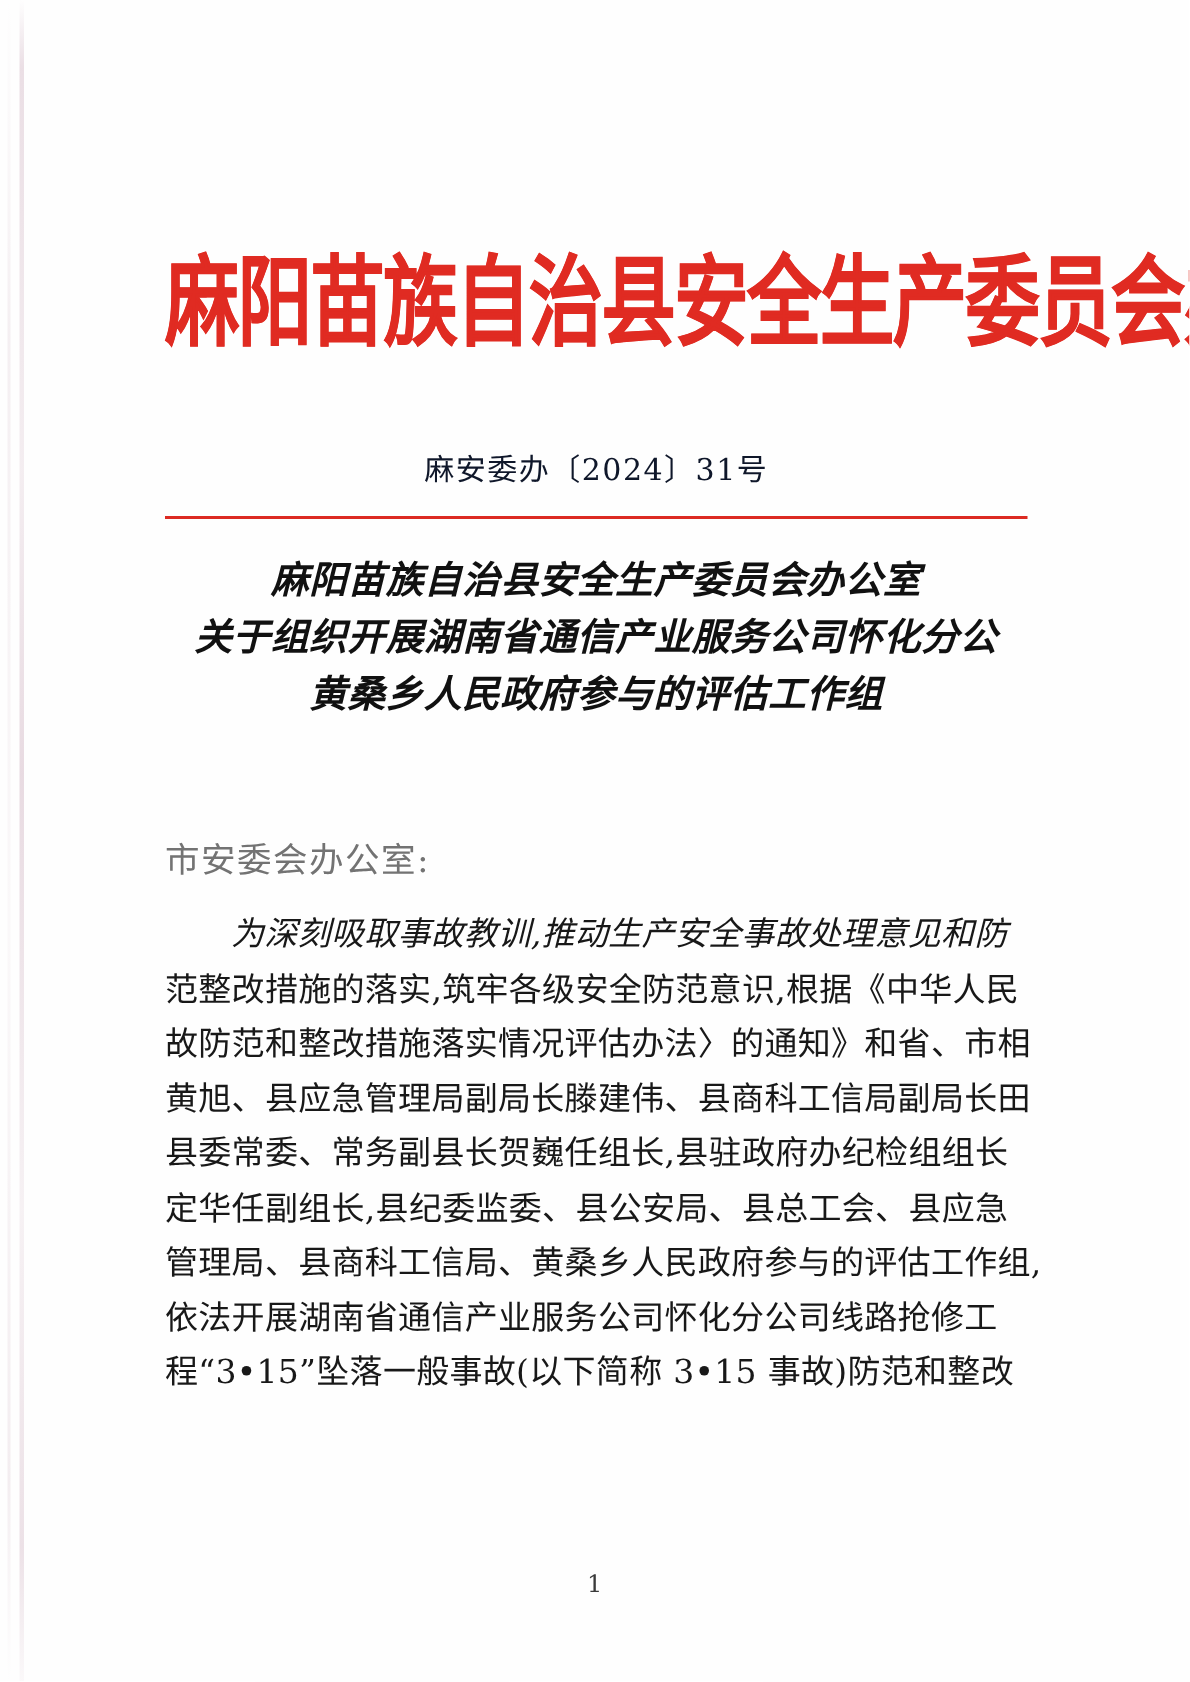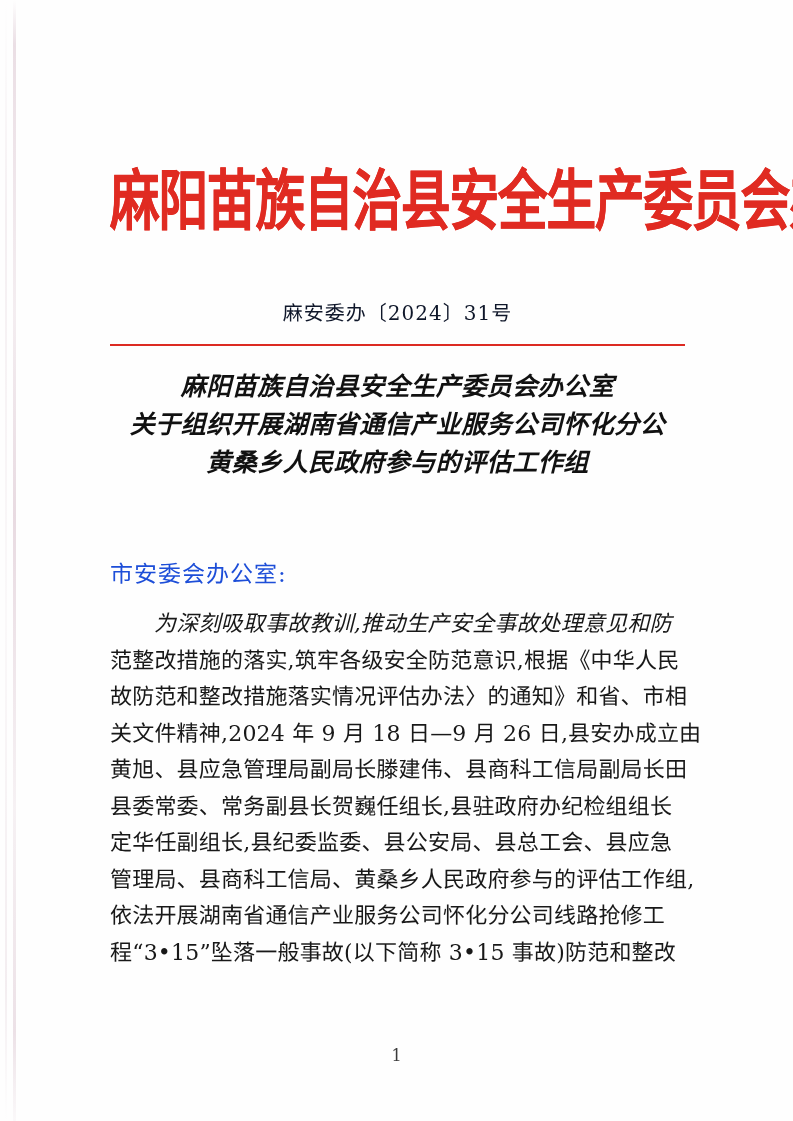--- a/index.html
+++ b/index.html
@@ -129,21 +129,21 @@
 
   
   .recipient {
     position: absolute;
     left: 0;
     top: 558px;
     width: 575px;
     font-family: "DejaVu Serif", "Liberation Serif", serif;
     font-size: 23px;
     line-height: 32px;
-    color: #1d4ed8;
+    color: #737373;
     letter-spacing: 1px;
   }
 
   
   .body-text {
     position: absolute;
     left: 0;
     top: 606px;
     width: 578px;
     font-family: "DejaVu Serif", "Liberation Serif", serif;
@@ -193,21 +193,20 @@
       <span class="tline">关于组织开展湖南省通信产业服务公司怀化分公</span>
       <span class="tline">黄桑乡人民政府参与的评估工作组</span>
     </div>
 
     <div class="recipient">市安委会办公室:</div>
 
     <div class="body-text">
       <span class="bline indent">为深刻吸取事故教训,推动生产安全事故处理意见和防</span>
       <span class="bline">范整改措施的落实,筑牢各级安全防范意识,根据《中华人民</span>
       <span class="bline">故防范和整改措施落实情况评估办法〉的通知》和省、市相</span>
-      <span class="bline">关文件精神,2024 年 9 月 18 日—9 月 26 日,县安办成立由</span>
       <span class="bline">黄旭、县应急管理局副局长滕建伟、县商科工信局副局长田</span>
       <span class="bline">县委常委、常务副县长贺巍任组长,县驻政府办纪检组组长</span>
       <span class="bline">定华任副组长,县纪委监委、县公安局、县总工会、县应急</span>
       <span class="bline">管理局、县商科工信局、黄桑乡人民政府参与的评估工作组,</span>
       <span class="bline">依法开展湖南省通信产业服务公司怀化分公司线路抢修工</span>
       <span class="bline">程“3•15”坠落一般事故(以下简称 3•15 事故)防范和整改</span>
     </div>
 
   </div>
 

